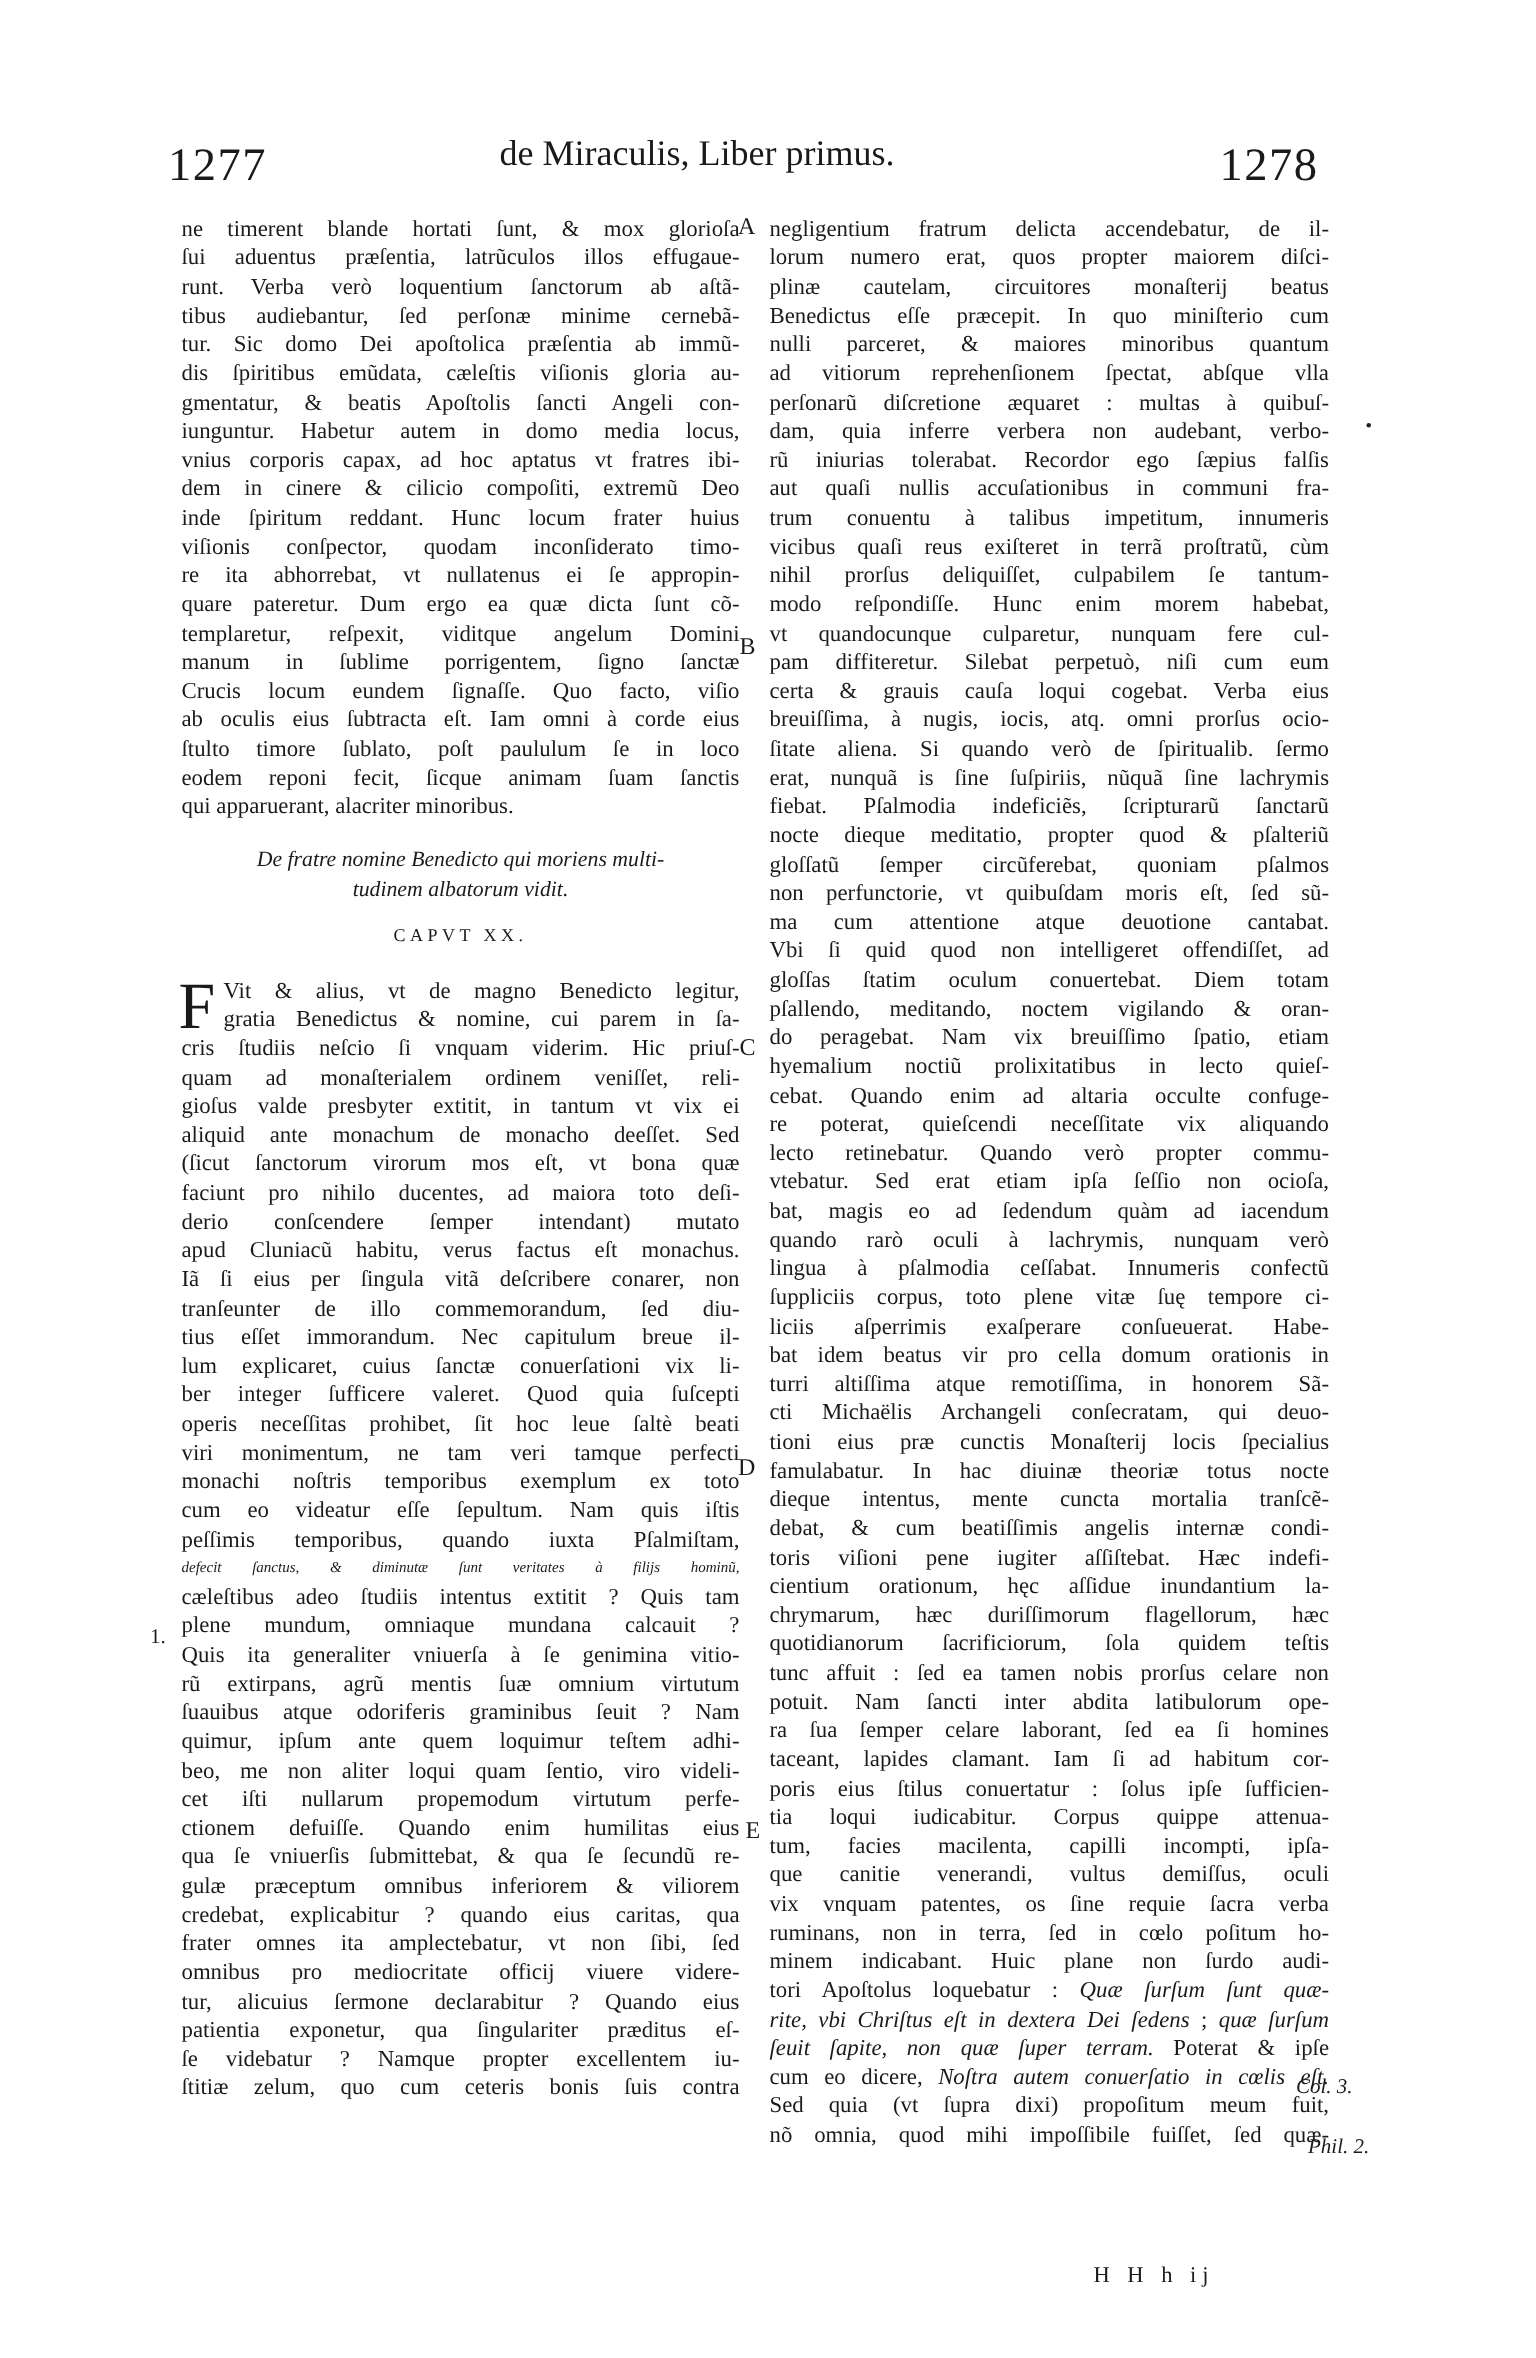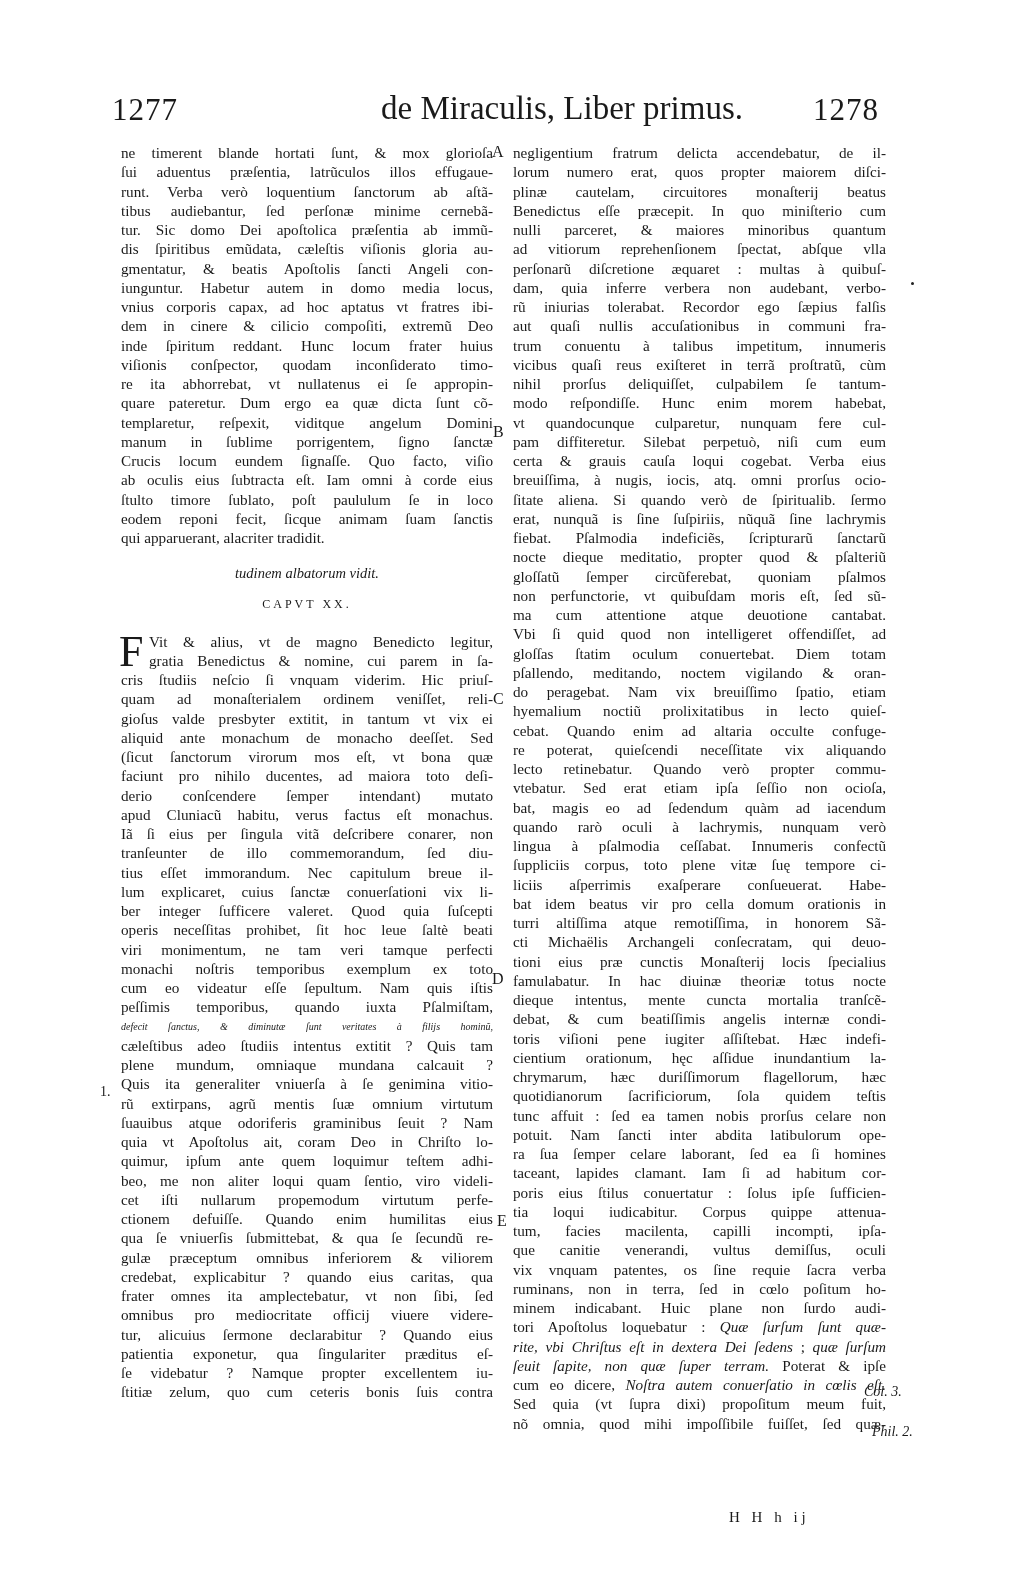--- a/index.html
+++ b/index.html
@@ -2,21 +2,21 @@
 <html><head>
 <meta charset="utf-8">
 <style>
   html, body { margin: 0; padding: 0; background: #ffffff; }
   body { width: 1024px; height: 1572px; position: relative; overflow: hidden;
          font-family: "Liberation Serif", "DejaVu Serif", serif; color: #1a1a1a; }
   .header { position: absolute; top: 92px; left: 0; width: 834px; height: 50px; }
   .pgnum { position: absolute; top: 0; font-size: 31px; letter-spacing: 1px; }
   .pgnum.left { left: 112px; }
   .pgnum.right { left: 813px; }
-  .running-title { position: absolute; top: -2px; left: 333px; font-size: 33px; margin-left: 48px; }
+  .running-title { position: absolute; top: -2px; left: 333px; font-size: 24px; }
   .col { position: absolute; top: 143px; width: 372px; font-size: 15.2px; line-height: 19.25px; }
   .col.left { left: 121px; }
   .col.right { left: 513px; width: 373px; }
   .line { display: block; text-align: justify; text-align-last: justify; white-space: nowrap; height: 19.25px; overflow: visible; }
   .line.last { text-align-last: left; }
   .line.center { text-align: center; text-align-last: center; }
   .line.it { font-style: italic; }
   .it { font-style: italic; }
   .subtitle { margin-top: 17px; font-style: italic; font-size: 14.5px; }
   .chapter { margin-top: 8px; margin-bottom: 16px; text-align: center; font-size: 12px; letter-spacing: 3px; height: 24px; line-height: 24px; }
@@ -52,23 +52,24 @@
       <span class="line">inde ſpiritum reddant. Hunc locum frater huius</span>
       <span class="line">viſionis conſpector, quodam inconſiderato timo-</span>
       <span class="line">re ita abhorrebat, vt nullatenus ei ſe appropin-</span>
       <span class="line">quare pateretur. Dum ergo ea quæ dicta ſunt cõ-</span>
       <span class="line">templaretur, reſpexit, viditque angelum Domini</span>
       <span class="line">manum in ſublime porrigentem, ſigno ſanctæ</span>
       <span class="line">Crucis locum eundem ſignaſſe. Quo facto, viſio</span>
       <span class="line">ab oculis eius ſubtracta eſt. Iam omni à corde eius</span>
       <span class="line">ſtulto timore ſublato, poſt paululum ſe in loco</span>
       <span class="line">eodem reponi fecit, ſicque animam ſuam ſanctis</span>
-      <span class="line last">qui apparuerant, alacriter tradidit.</span>
+      <span class="line last">qui apparuerant, alacriter minoribus.</span>
     </div>
   <div class="subtitle">
+    <span class="line center">De fratre nomine Benedicto qui moriens multi-</span>
     <span class="line center">tudinem albatorum vidit.</span>
   </div>
   <div class="chapter">CAPVT XX.</div>
   <div class="dropcap-wrap">
     <span class="dropcap">F</span>
     <span class="line indent">Vit &amp; alius, vt de magno Benedicto legitur,</span>
     <span class="line indent">gratia Benedictus &amp; nomine, cui parem in ſa-</span>
   </div>
   <div id="lc-body">
       <span class="line">cris ſtudiis neſcio ſi vnquam viderim. Hic priuſ-</span>
@@ -90,21 +91,20 @@
       <span class="line">cum eo videatur eſſe ſepultum. Nam quis iſtis</span>
       <span class="line">peſſimis temporibus, quando iuxta Pſalmiſtam,</span>
     </div>
   <span class="line it" style="font-size:10px;">defecit ſanctus, &amp; diminutæ ſunt veritates à filijs hominũ,</span>
   <div id="lc-body2">
       <span class="line">cæleſtibus adeo ſtudiis intentus extitit ? Quis tam</span>
       <span class="line">plene mundum, omniaque mundana calcauit ?</span>
       <span class="line">Quis ita generaliter vniuerſa à ſe genimina vitio-</span>
       <span class="line">rũ extirpans, agrũ mentis ſuæ omnium virtutum</span>
       <span class="line">ſuauibus atque odoriferis graminibus ſeuit ? Nam</span>
-      <span class="line">quia vt Apoſtolus ait, coram Deo in Chriſto lo-</span>
       <span class="line">quimur, ipſum ante quem loquimur teſtem adhi-</span>
       <span class="line">beo, me non aliter loqui quam ſentio, viro videli-</span>
       <span class="line">cet iſti nullarum propemodum virtutum perfe-</span>
       <span class="line">ctionem defuiſſe. Quando enim humilitas eius</span>
       <span class="line">qua ſe vniuerſis ſubmittebat, &amp; qua ſe ſecundũ re-</span>
       <span class="line">gulæ præceptum omnibus inferiorem &amp; viliorem</span>
       <span class="line">credebat, explicabitur ? quando eius caritas, qua</span>
       <span class="line">frater omnes ita amplectebatur, vt non ſibi, ſed</span>
       <span class="line">omnibus pro mediocritate officij viuere videre-</span>
       <span class="line">tur, alicuius ſermone declarabitur ? Quando eius</span>

